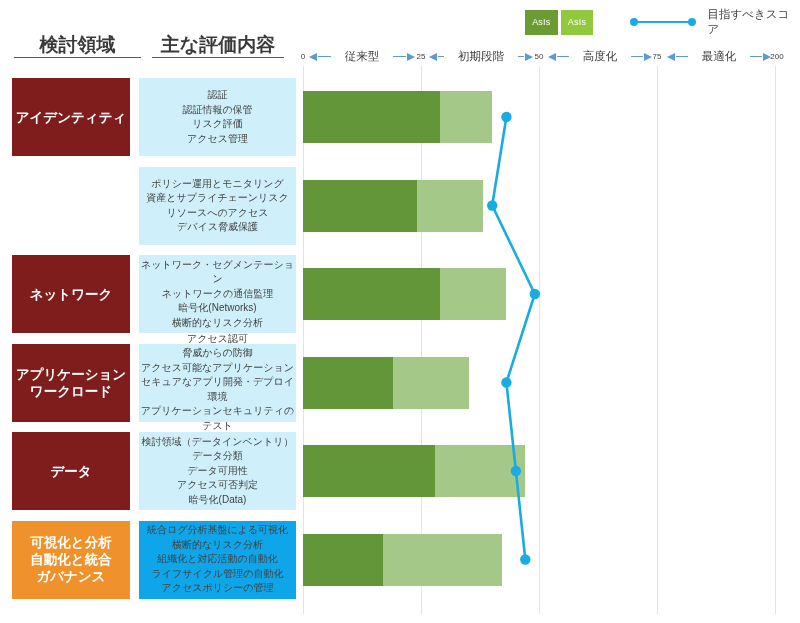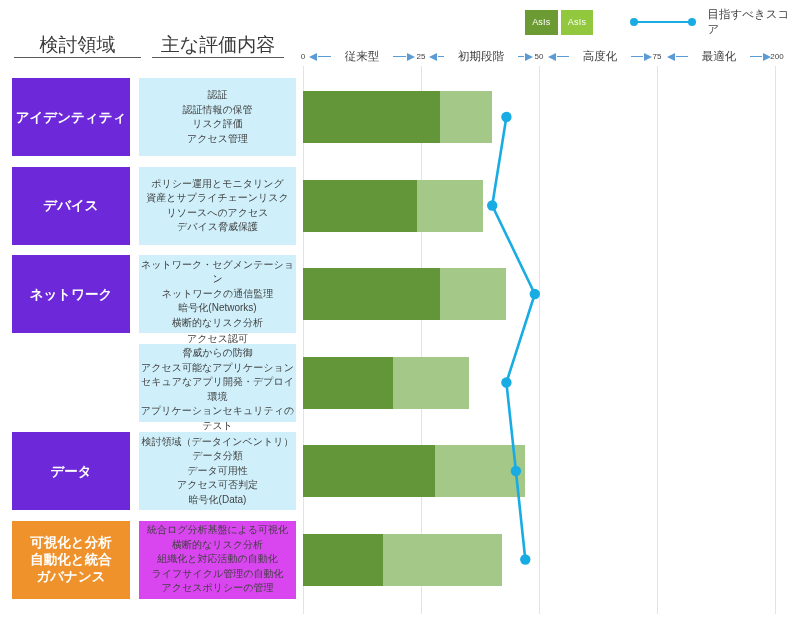--- a/index.html
+++ b/index.html
@@ -24,21 +24,21 @@
   .legend-line-wrap{display:flex;align-items:center;margin-left:37px;}
   .legend-line{position:relative;width:66px;height:12px;}
   .legend-line .ln{position:absolute;left:4px;right:4px;top:5px;height:2.4px;background:#19ACE3;}
   .legend-line .dot{position:absolute;top:2px;width:8px;height:8px;border-radius:50%;background:#19ACE3;}
   .legend-line .dot.l{left:0;}
   .legend-line .dot.r{right:0;}
   .legend-label{margin-left:12px;font-size:11.5px;color:#3f3f3f;}
 
   
   .col-head{
-    position:absolute;font-size:19px;font-weight:normal;color:#3a3a3a;
+    position:absolute;font-size:19px;font-weight:bold;color:#3a3a3a;
     text-align:center;border-bottom:1.6px solid #5a5a5a;padding-bottom:1px;
     line-height:22px;
   }
   #head-domain{left:14px;top:34px;width:127px;}
   #head-content{left:152px;top:34px;width:132px;}
 
   
   .axis{position:absolute;left:295px;top:48px;width:495px;height:18px;}
   .axis-tick{
     position:absolute;top:4px;font-size:8px;color:#3f3f3f;
@@ -62,31 +62,31 @@
   
   .plot{position:absolute;left:303px;top:66px;width:473px;height:548px;}
   .gridline{position:absolute;top:0;bottom:0;width:1px;background:#e3e3e3;}
 
   
   .row{position:absolute;left:0;width:800px;height:78px;}
   .cat-box{
     position:absolute;left:12px;top:0;width:118px;height:78px;
     display:flex;align-items:center;justify-content:center;
     color:#ffffff;font-size:13.5px;font-weight:bold;line-height:17px;
-    text-align:center;background:#6d28d9;
+    text-align:center;background:#7f1d1d;
   }
   .cat-box.orange{background:#F0922B;}
   .cat-box .lbl{white-space:pre-line;}
   .desc-box{
     position:absolute;left:139px;top:0;width:157px;height:78px;
     display:flex;align-items:center;justify-content:center;
     background:#CFF0FB;color:#3f3f3f;font-size:10px;line-height:14.5px;
     text-align:center;
   }
-  .desc-box.orange{background:#d946ef;}
+  .desc-box.orange{background:#0ea5e9;}
   .desc-box .lines{white-space:pre-line;}
 
   .bars{position:absolute;left:303px;top:0;height:78px;width:497px;}
   .bar{position:absolute;top:13px;height:52px;}
   .bar.asis{background:#629639;left:0;}
   .bar.tobe{background:#A3C888;}
 
   
   #score-svg{position:absolute;left:0;top:0;width:800px;height:623px;pointer-events:none;}
 </style>
@@ -186,23 +186,20 @@
 認証情報の保管
 リスク評価
 アクセス管理</span>
         </div>
         <div class="bars">
           <div class="bar asis" style="width: 137.17px;"></div>
           <div class="bar tobe" style="left: 137.17px; width: 52.03px;"></div>
         </div>
       </div>
       <div class="row" style="top: 166.5px;">
-        <div class="cat-box">
-          <span class="lbl">デバイス</span>
-        </div>
         <div class="desc-box">
           <span class="lines">ポリシー運用とモニタリング
 資産とサプライチェーンリスク
 リソースへのアクセス
 デバイス脅威保護</span>
         </div>
         <div class="bars">
           <div class="bar asis" style="width: 113.52px;"></div>
           <div class="bar tobe" style="left: 113.52px; width: 66.22px;"></div>
         </div>
@@ -216,20 +213,24 @@
 ネットワークの通信監理
 暗号化(Networks)
 横断的なリスク分析</span>
         </div>
         <div class="bars">
           <div class="bar asis" style="width: 137.17px;"></div>
           <div class="bar tobe" style="left: 137.17px; width: 66.22px;"></div>
         </div>
       </div>
       <div class="row" style="top: 343.5px;">
+        <div class="cat-box">
+          <span class="lbl">アプリケーション
+ワークロード</span>
+        </div>
         <div class="desc-box">
           <span class="lines">アクセス認可
 脅威からの防御
 アクセス可能なアプリケーション
 セキュアなアプリ開発・デプロイ環境
 アプリケーションセキュリティのテスト</span>
         </div>
         <div class="bars">
           <div class="bar asis" style="width: 89.87px;"></div>
           <div class="bar tobe" style="left: 89.87px; width: 75.68px;"></div>

